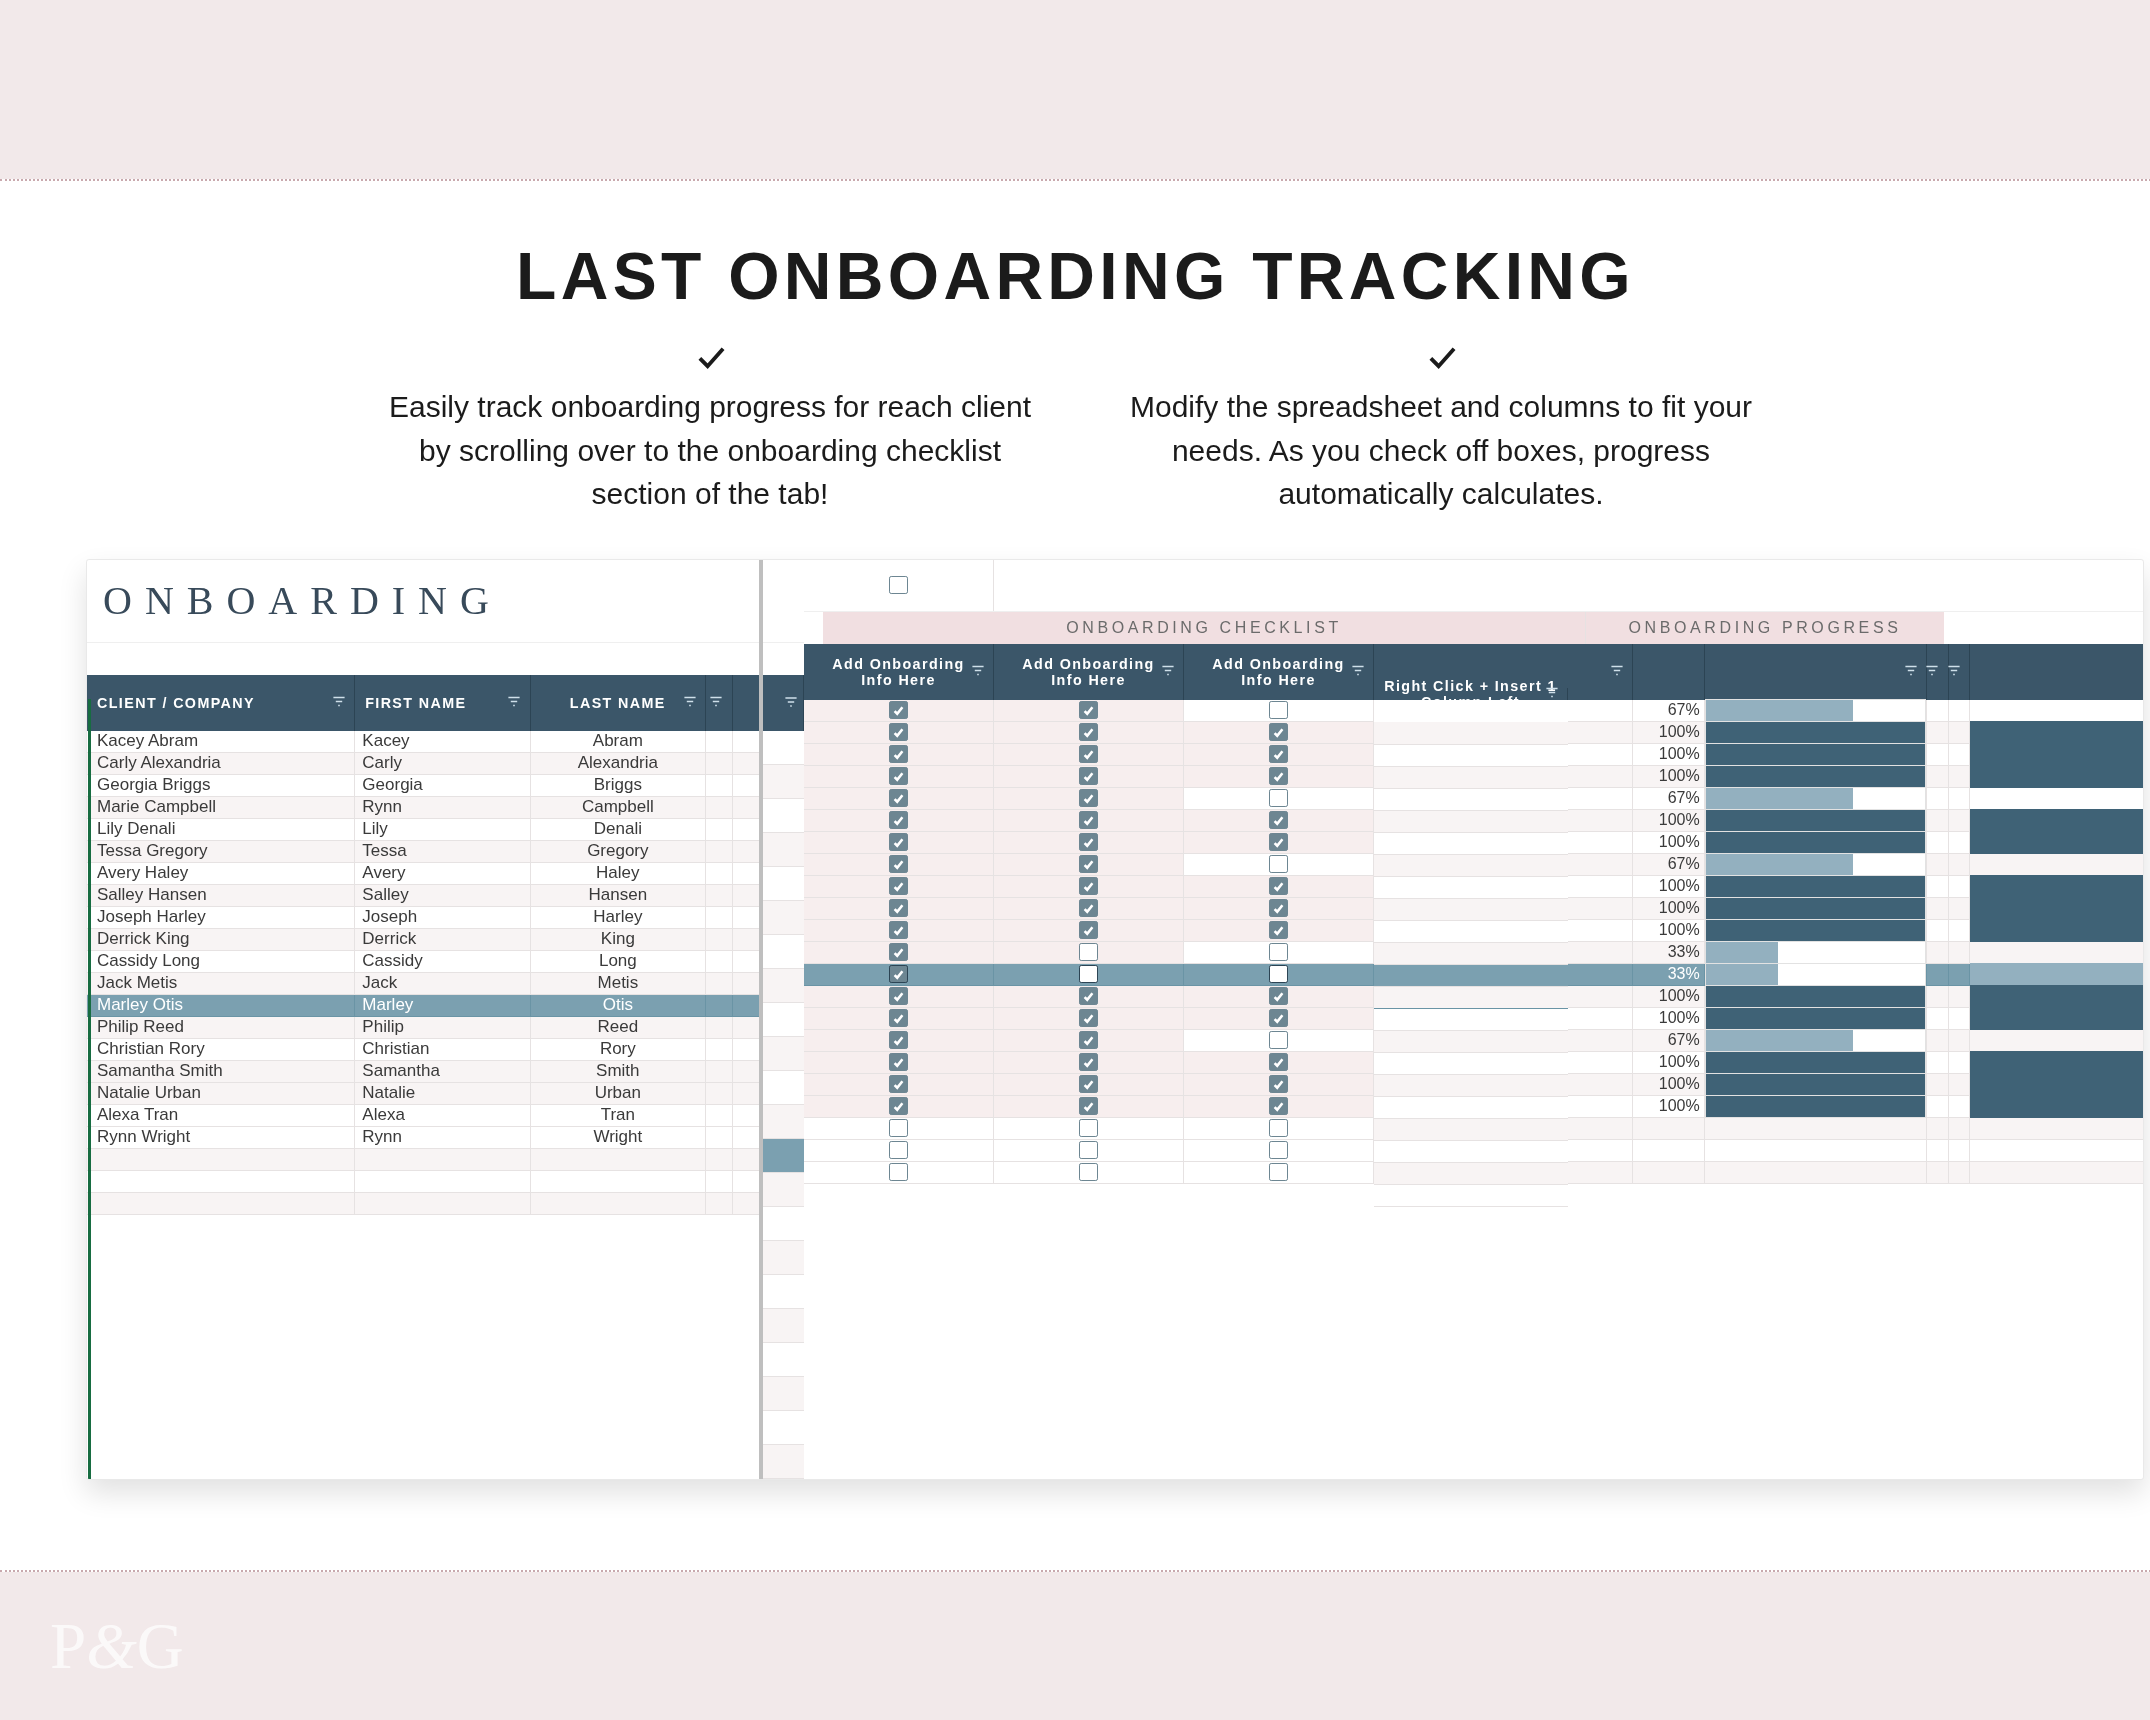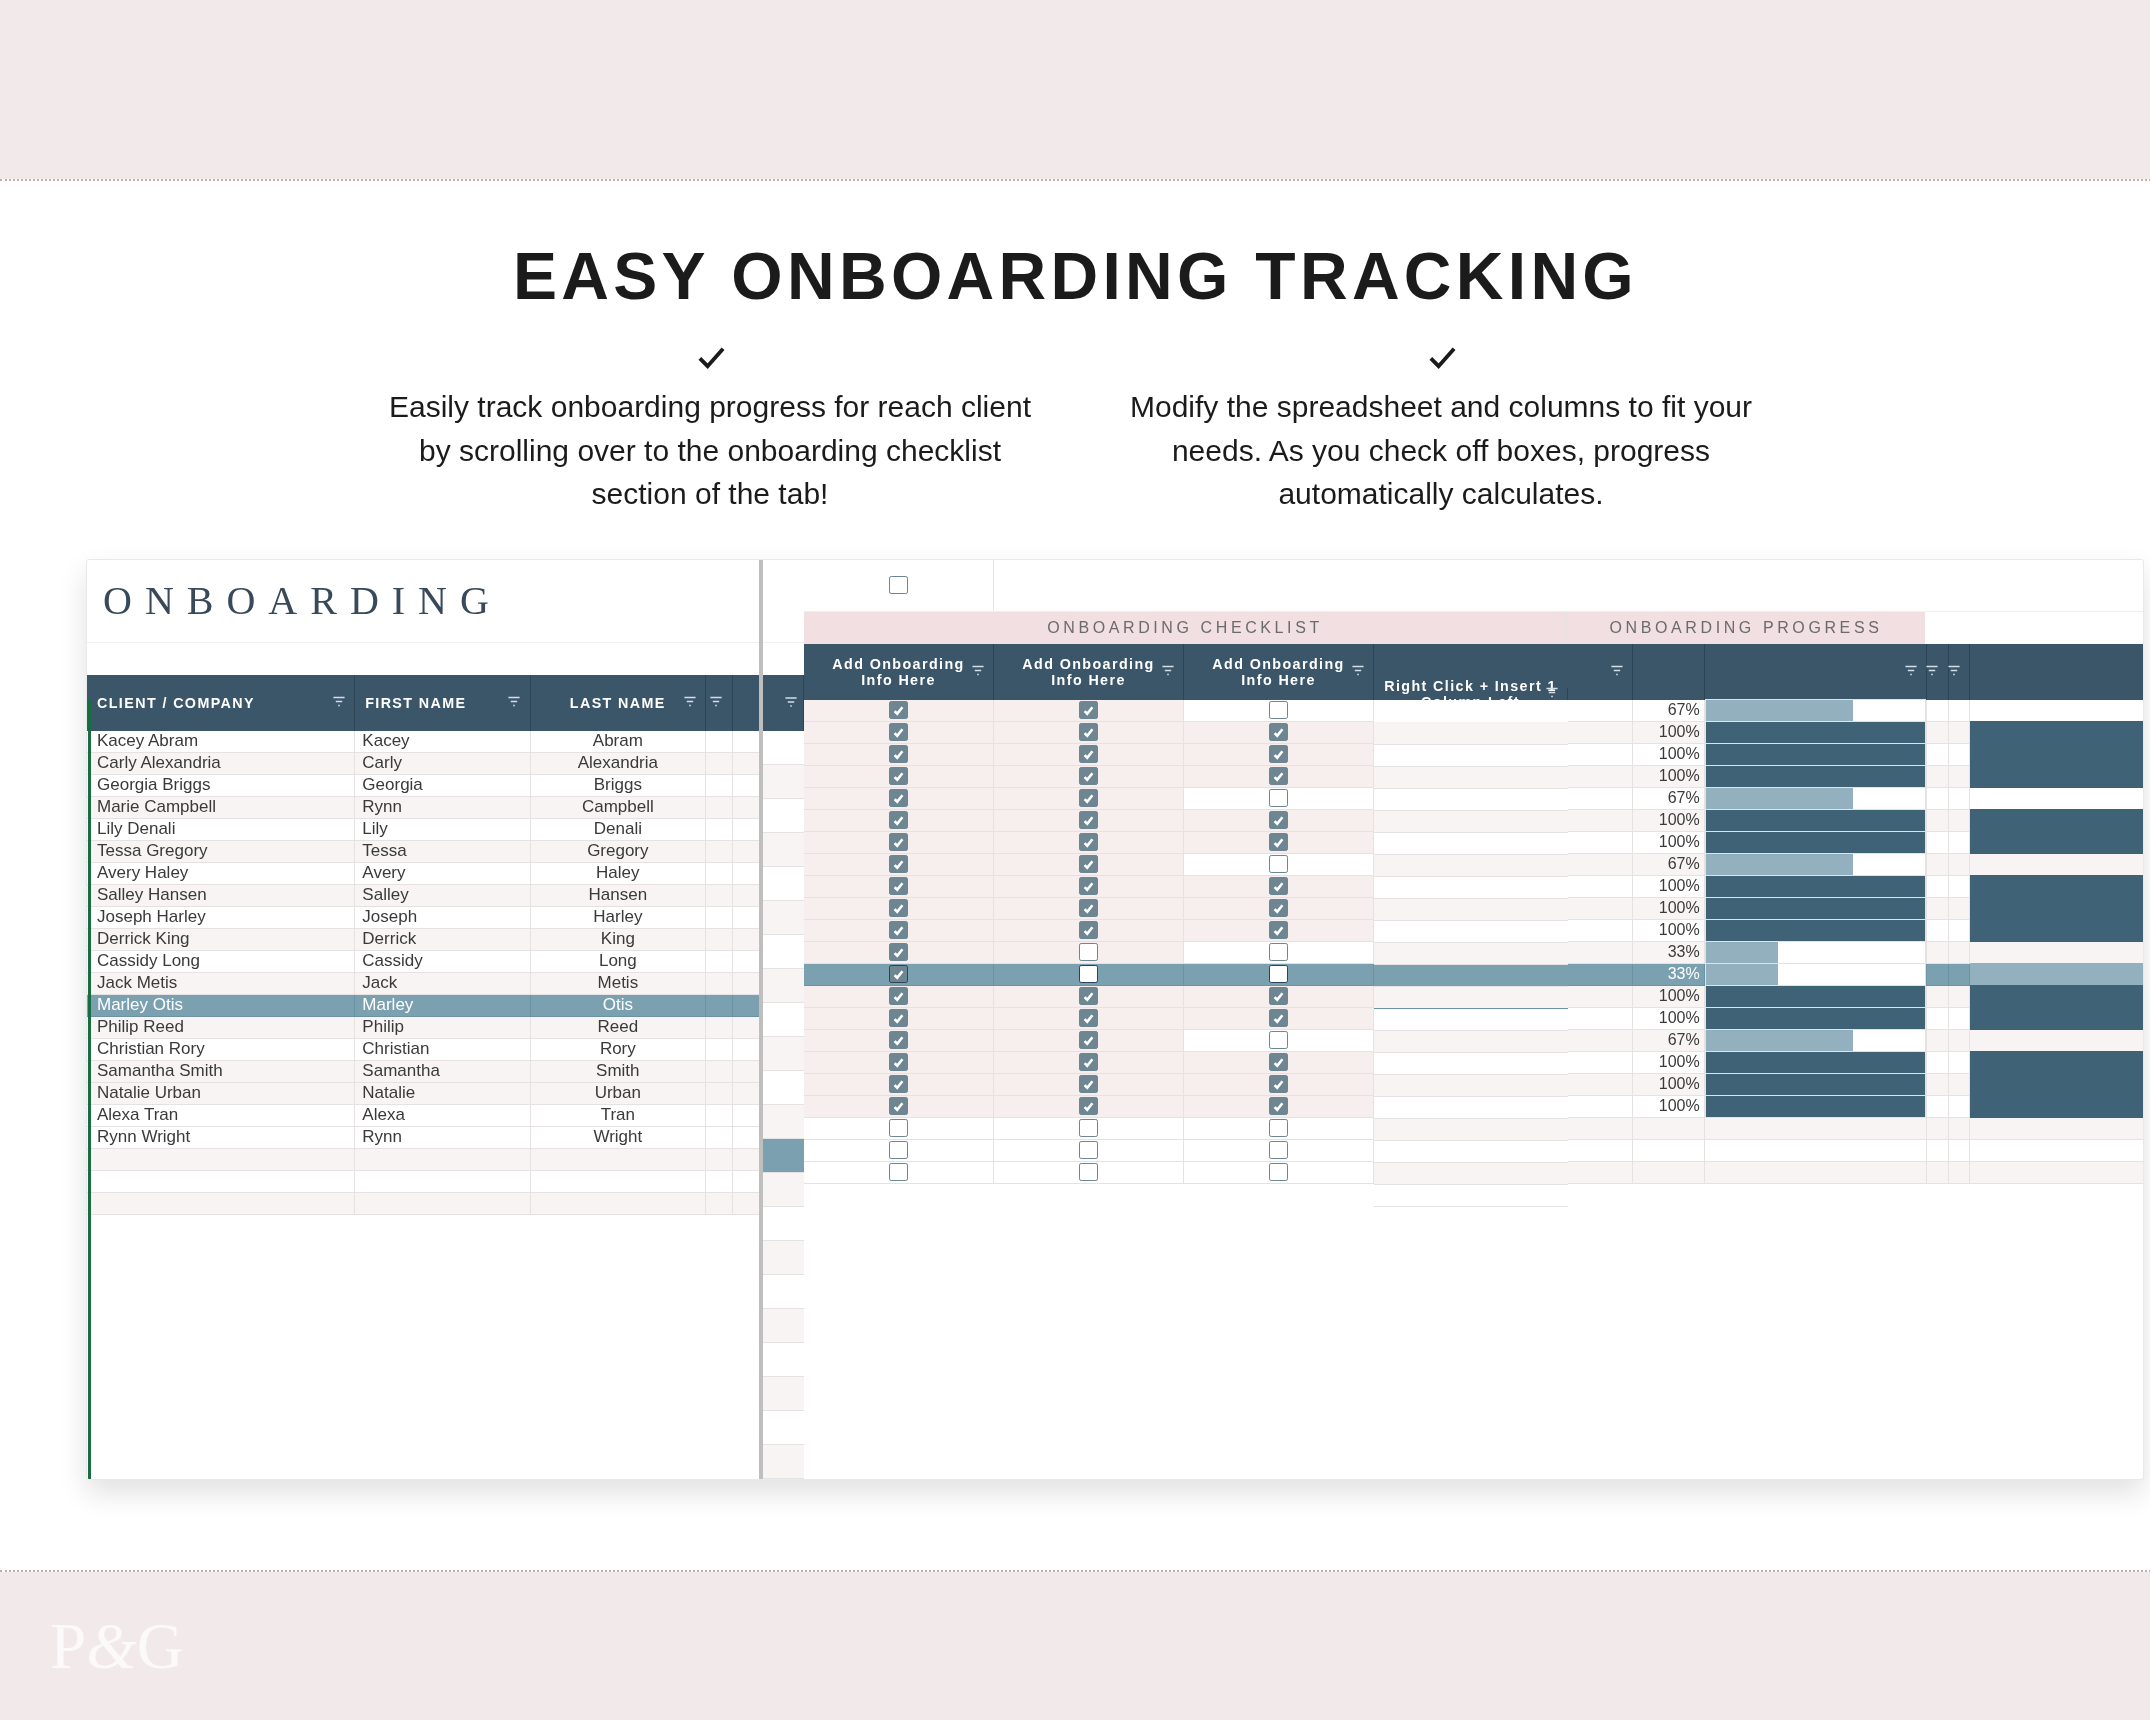--- a/index.html
+++ b/index.html
@@ -60,21 +60,21 @@
 .sheet-title-row{height:83px;display:flex;align-items:center;padding-left:16px;border-bottom:0.7px solid #efefef;}
 .sheet-title{font-family:Georgia,"Times New Roman",serif;font-size:40px;letter-spacing:13px;color:var(--slate);}
 
 
 .top-stray{height:52px;display:flex;border-bottom:0.7px solid #efefef;}
 .stray-cell{width:190px;border-right:0.7px solid var(--col-border);display:flex;align-items:center;justify-content:center;}
 
 
 .section-band{height:32px;display:flex;}
 .section-chunk{display:flex;align-items:center;justify-content:center;font-size:16px;letter-spacing:3.6px;color:#6b6b6b;background:var(--pink-light);}
-.chunk-a{width:763px;border-right:0.7px solid var(--col-border);}
+.chunk-a{width:763px;border-right:0.7px solid var(--col-border);margin-left:19px;}
 .chunk-b{width:358px;}
 .chunk-pad{flex:1;}
 
 
 .colhdr{display:flex;height:56px;background:var(--header-dark);color:#fff;font-size:14.3px;}
 .colhdr .h{display:flex;align-items:center;padding:0 10px;border-right:0.7px solid #2c4454;position:relative;letter-spacing:1.4px;font-weight:600;}
 .colhdr .h.center{justify-content:center;text-align:center;}
 .colhdr .h .filter{position:absolute;right:7.2px;top:50%;transform:translateY(-50%);}
 .filter svg{width:16px;height:16px;stroke:#cfe0ea;fill:none;stroke-width:2;}
 
@@ -149,21 +149,21 @@
 .edgebar{background:var(--progress-fill);width:100%;height:23px;}
 
 </style>
 </head>
 <body>
 
 <div class="top-band"></div>
 <div class="dot-divider"></div>
 
 <section class="hero">
-  <h1>EASY ONBOARDING TRACKING</h1>
+  <h1>LAST ONBOARDING TRACKING</h1>
   <div class="features">
     <div class="feature">
       <svg class="check" viewBox="0 0 30 30">
           <path d="M4 16 L12 24 L28 6"></path>
         </svg>
       <p>Easily track onboarding progress for reach client by scrolling over to the onboarding checklist section of the tab!</p>
     </div>
     <div class="feature">
       <svg class="check" viewBox="0 0 30 30">
           <path d="M4 16 L12 24 L28 6"></path>

